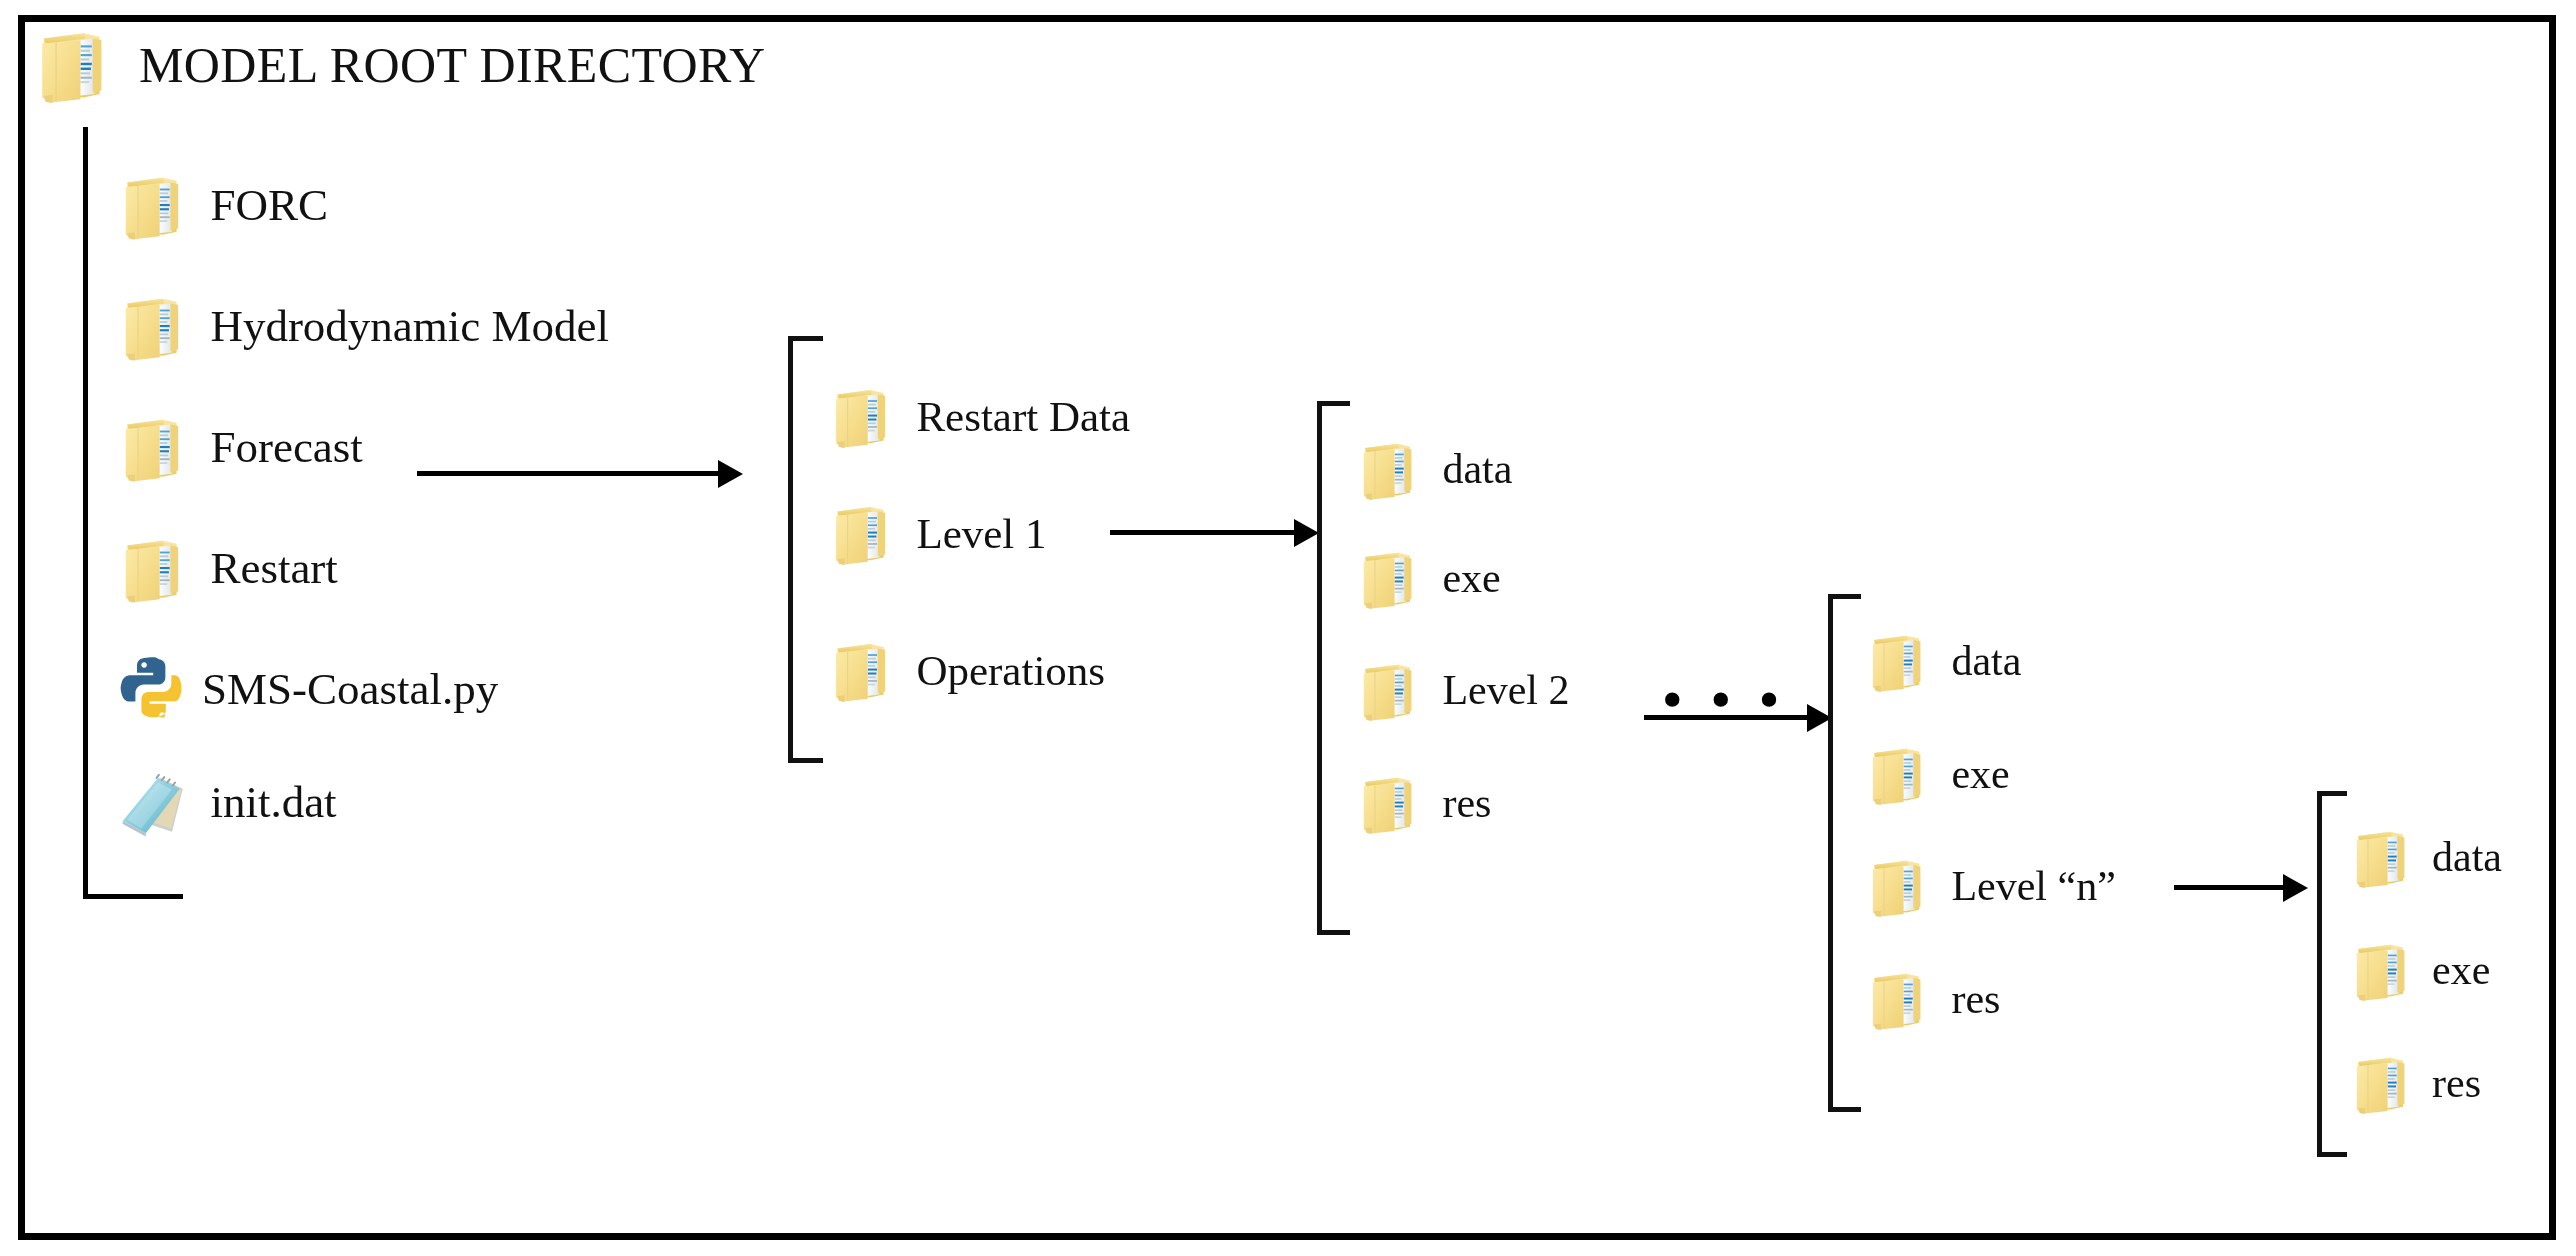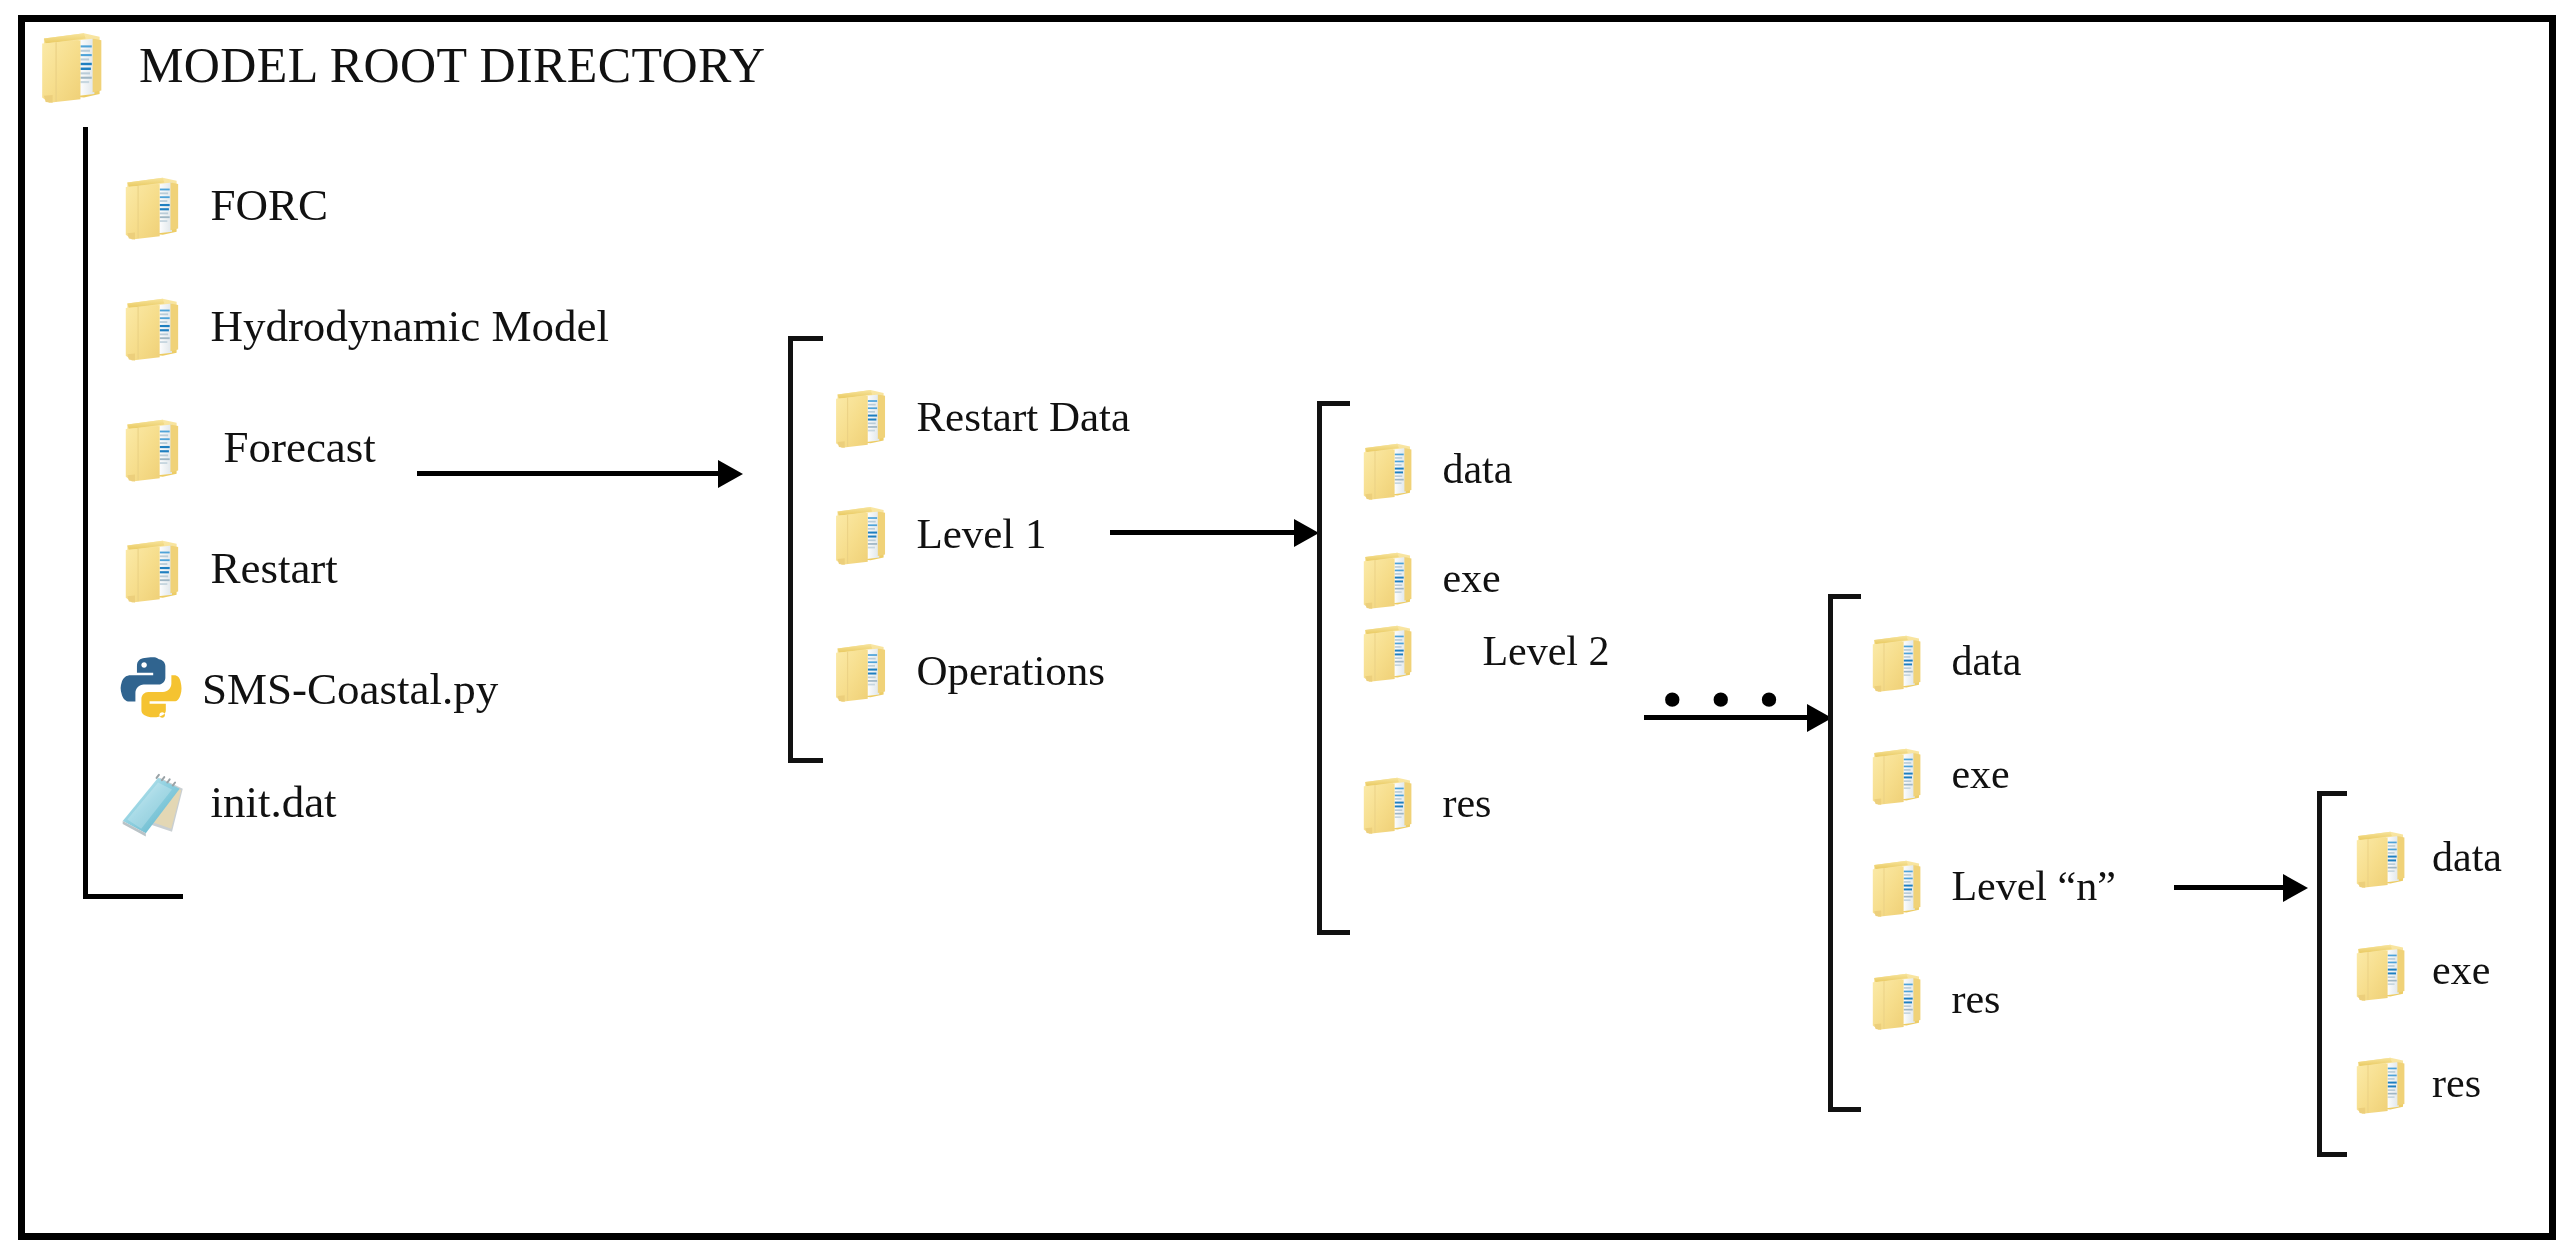--- a/index.html
+++ b/index.html
@@ -218,21 +218,21 @@
 
   <div class="node" style="left:115px; top:288px;align-items:center;">
     <span class="icon sz-lvl1">
       <svg viewBox="0 0 100 100" width="77" height="77">
           <use href="#sym-folder"></use>
         </svg>
     </span>
     <span class="node-label txt-lvl1" style="margin-left:18.4px;">Hydrodynamic Model</span>
   </div>
 
-  <div class="node" style="left:115px; top:409px;gap:13px;">
+  <div class="node" style="left:115px; top:409px;">
     <span class="icon sz-lvl1">
       <svg viewBox="0 0 100 100" width="77" height="77">
           <use href="#sym-folder"></use>
         </svg>
     </span>
     <span class="node-label txt-lvl1" style="margin-left:18.4px;">Forecast</span>
   </div>
 
   <div class="node" style="left:115px; top:530px;">
     <span class="icon sz-lvl1">
@@ -313,21 +313,21 @@
 
   <div class="node" style="left:1354px; top:543px;">
     <span class="icon sz-lvl3">
       <svg viewBox="0 0 100 100" width="70" height="70">
           <use href="#sym-folder"></use>
         </svg>
     </span>
     <span class="node-label txt-lvl3" style="margin-left:18.4px;">exe</span>
   </div>
 
-  <div class="node" style="left:1354px; top:616px;gap:40px;">
+  <div class="node" style="left:1354px; top:655px;">
     <span class="icon sz-lvl3">
       <svg viewBox="0 0 100 100" width="70" height="70">
           <use href="#sym-folder"></use>
         </svg>
     </span>
     <span class="node-label txt-lvl3" style="margin-left:18.4px;">Level 2</span>
   </div>
 
   <div class="node" style="left:1354px; top:768px;">
     <span class="icon sz-lvl3">

